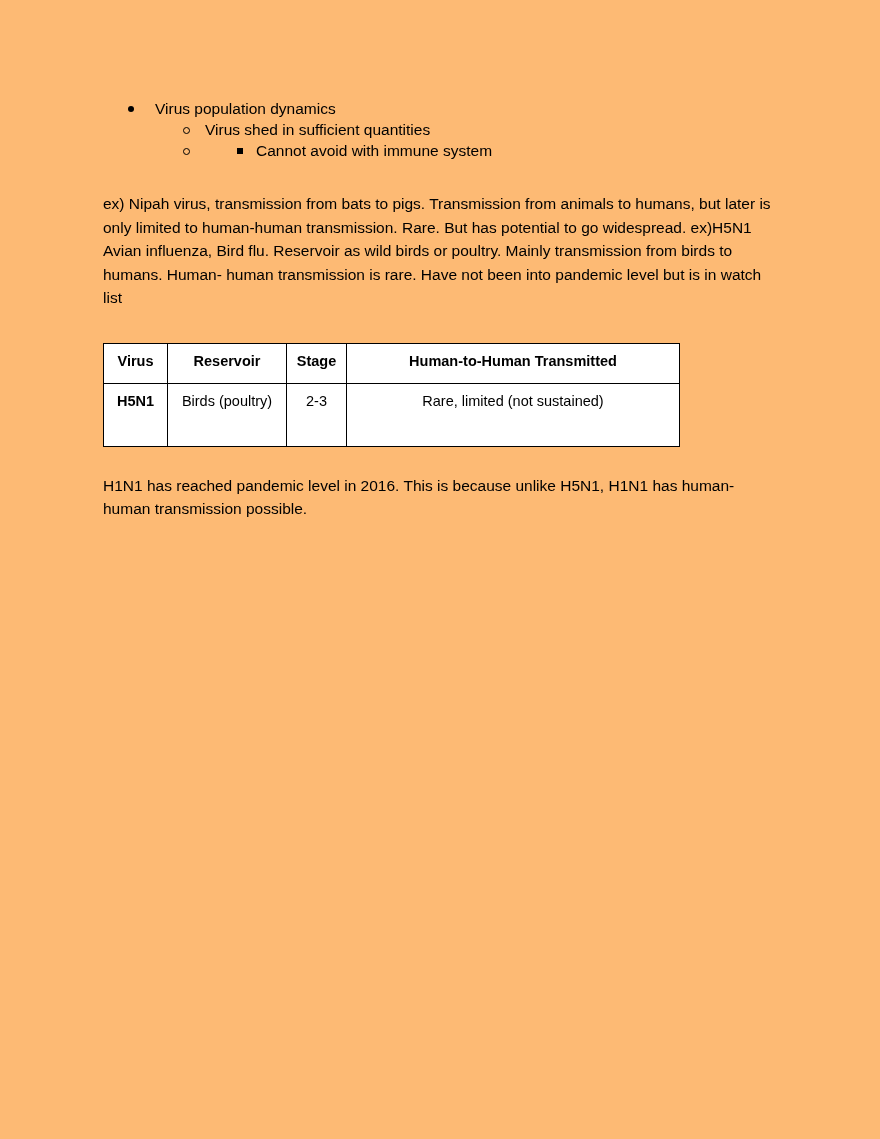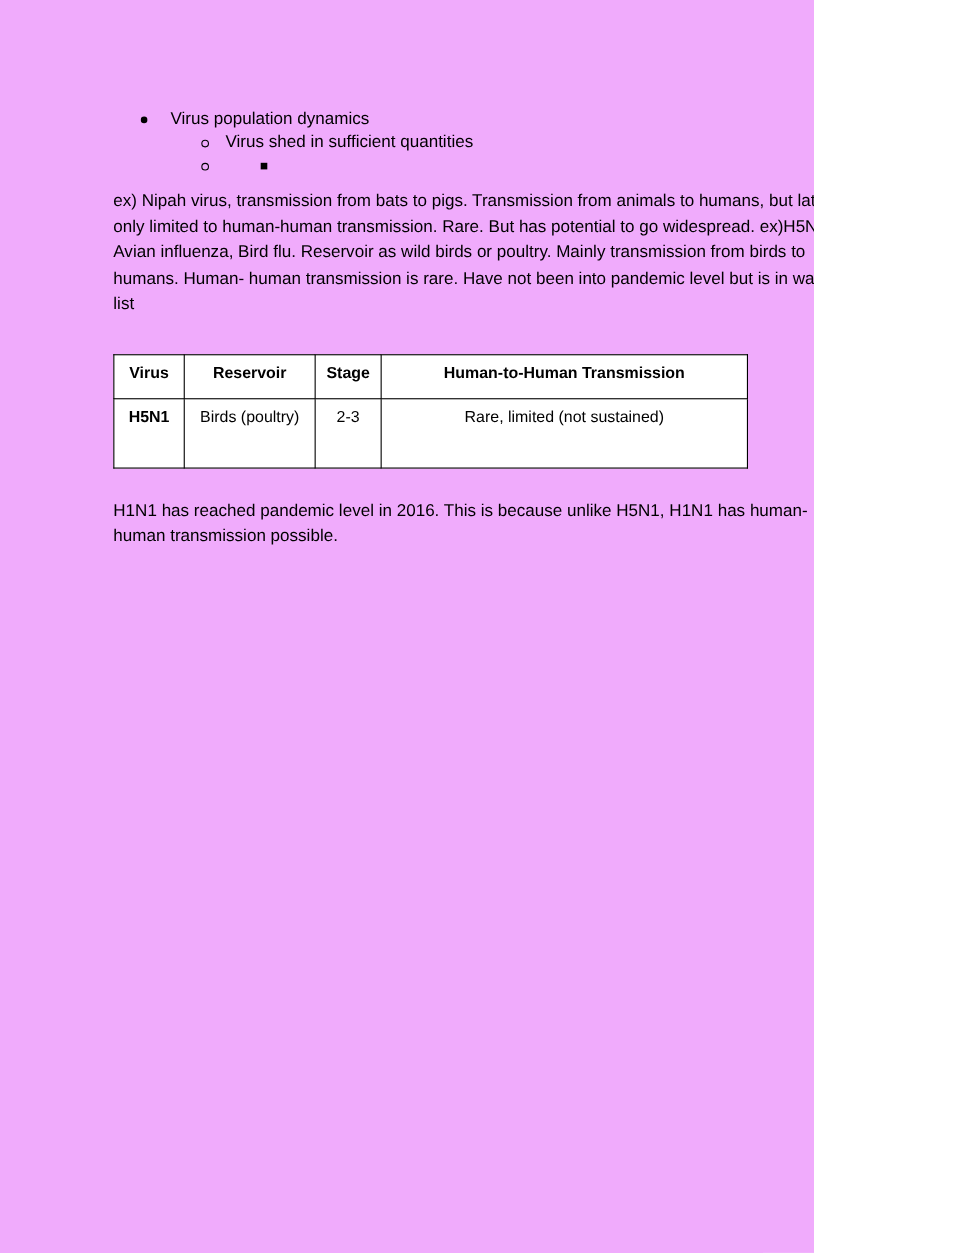--- a/index.html
+++ b/index.html
@@ -13,23 +13,23 @@
     position: relative;
     font-family: "Liberation Sans", sans-serif;
     color: #000000;
     -webkit-font-smoothing: antialiased;
   }
 
   .page {
     position: absolute;
     left: 0;
     top: 0;
-    width: 740px;
+    width: 880px;
     height: 1139px;
-    background: #f0abfc;
+    background: #fdba74;
     overflow: hidden;
   }
 
   .content {
     position: absolute;
     left: 103px;
     top: 98px;
     width: 680px;
   }
 
@@ -139,38 +139,39 @@
       </li>
       <li class="bullet-item lvl2">
         <span class="marker marker-circle"></span>
         <span>Virus shed in sufficient quantities</span>
       </li>
       <li class="bullet-item lvl2">
         <span class="marker marker-circle"></span>
       </li>
       <li class="bullet-item lvl3">
         <span class="marker marker-square"></span>
+        <span>Cannot avoid with immune system</span>
       </li>
     </ul>
 
     <p class="para para-top">ex) Nipah virus, transmission from bats to pigs. Transmission from animals to humans, but later is only limited to human-human transmission. Rare. But has potential to go widespread. ex)H5N1 Avian influenza, Bird flu. Reservoir as wild birds or poultry. Mainly transmission from birds to humans. Human- human transmission is rare. Have not been into pandemic level but is in watch list</p>
 
     <table class="vtable">
       <colgroup>
         <col class="col-virus">
         <col class="col-res">
         <col class="col-stage">
         <col class="col-h2h">
       </colgroup>
       <thead>
         <tr>
           <th>Virus</th>
           <th>Reservoir</th>
           <th>Stage</th>
-          <th>Human-to-Human Transmission</th>
+          <th>Human-to-Human Transmitted</th>
         </tr>
       </thead>
       <tbody>
         <tr>
           <td class="rowhead">H5N1</td>
           <td>Birds (poultry)</td>
           <td>2-3</td>
           <td>Rare, limited (not sustained)</td>
         </tr>
       </tbody>

